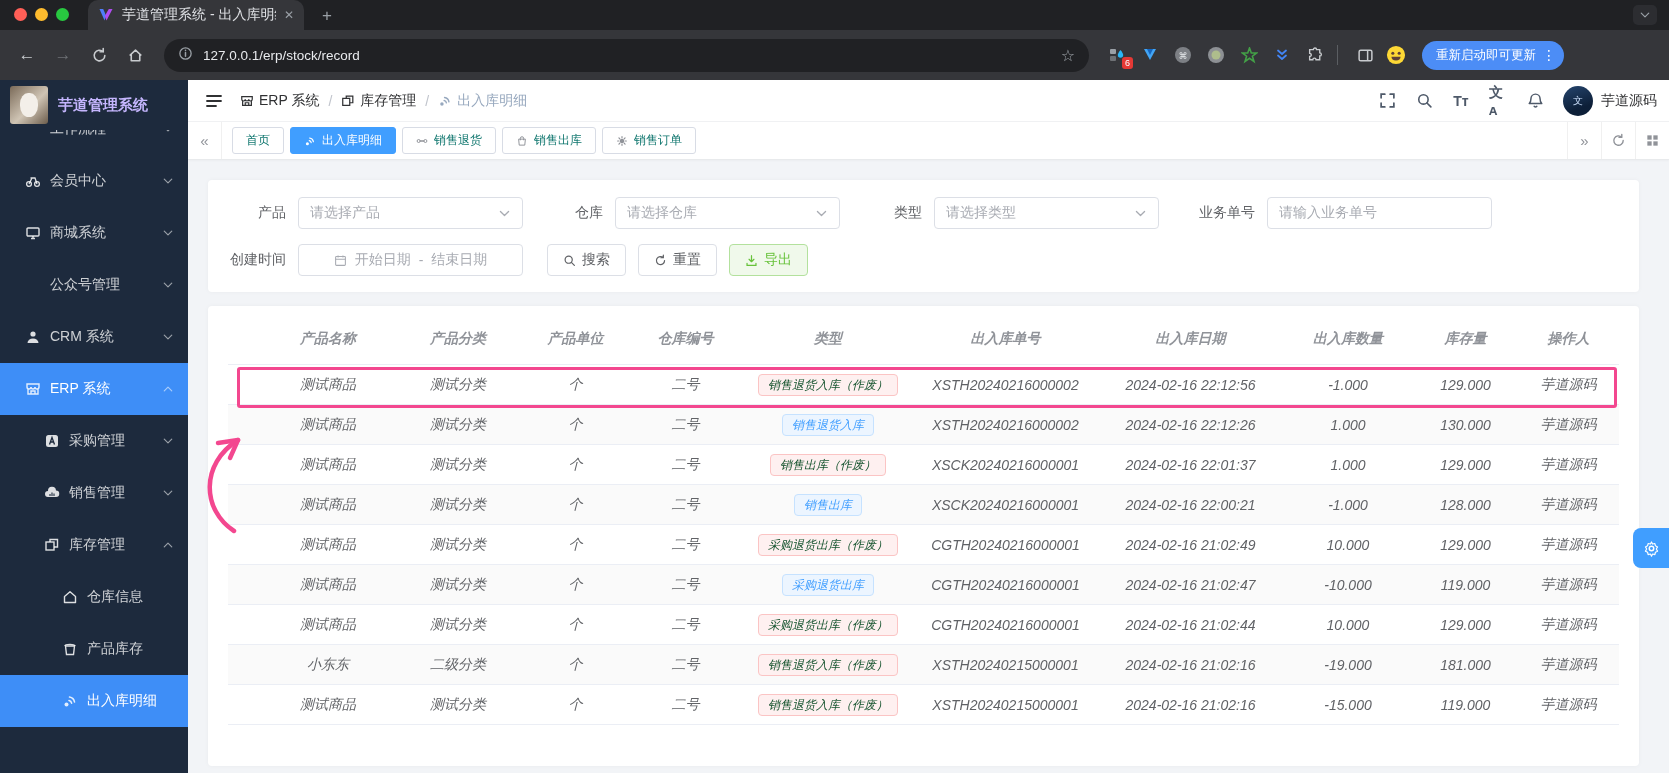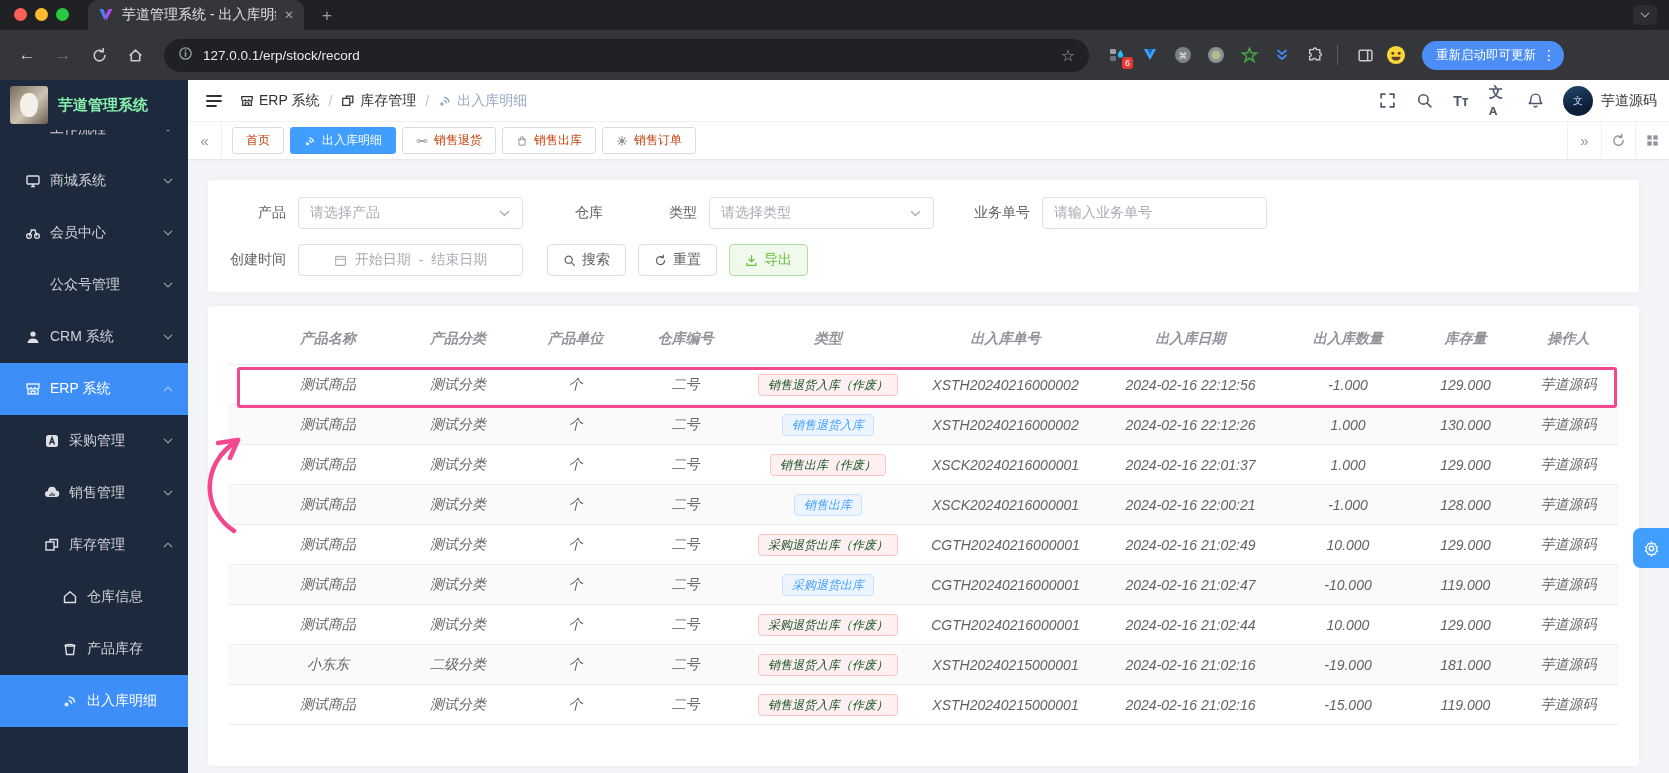--- a/index.html
+++ b/index.html
@@ -37,21 +37,21 @@
   .update-pill { background:#4c8df6; color:#fff; font-size:12.5px; height:29px; border-radius:15px;
     display:flex; align-items:center; padding:0 8px 0 14px; gap:6px; margin-left:10px; white-space:nowrap;text-align:right; }
   .update-pill .kebab { font-size:14px; }
 
   
   .app { position:absolute; left:0; top:80px; width:1669px; height:693px; display:flex; }
   .sidebar { width:188px; background:#1d2a3d; position:relative; overflow:hidden; flex:none; }
   .logo { position:relative; z-index:3; height:50px; background:#1d2a3d; display:flex; align-items:center; padding:0 10px; gap:10px; }
   .logo .avatar { width:38px; height:38px; border-radius:3px; background:linear-gradient(135deg,#7a6a58,#cfc4b4 55%,#6c5d4c); position:relative; flex:none; }
   .logo .avatar::after { content:""; position:absolute; left:10px; top:7px; width:18px; height:24px; background:#f3efe9; border-radius:45% 45% 48% 48%; }
-  .logo .t { color:#86efac; font-size:15px; font-weight:bold; white-space:nowrap; }
+  .logo .t { color:#c4b5fd; font-size:15px; font-weight:bold; white-space:nowrap; }
   .menu { position:relative; z-index:1; margin-top:-27px; }
   .menu-item { height:52px; display:flex; align-items:center; color:rgba(255,255,255,.78); font-size:14px; gap:9px; padding-right:14px; cursor:pointer; }
   .menu-item .mi-icon { width:16px; height:16px; flex:none; color:rgba(255,255,255,.85); }
   .menu-item .mi-icon svg{ width:16px; height:16px; }
   .menu-item .lbl { flex:1; white-space:nowrap; }
   .menu-item .chev { width:12px; height:12px; color:rgba(255,255,255,.55); flex:none; }
   .menu-item .chev svg{ width:12px; height:12px; display:block; }
   .menu-item .chev.up svg { transform:rotate(180deg); }
   .menu-item.lv0 { padding-left:25px; } .menu-item.lv0.noicon{ padding-left:50px; }
   .menu-item.lv1 { padding-left:44px; }
@@ -73,21 +73,21 @@
   .user .uavatar { width:30px; height:30px; border-radius:50%; background:linear-gradient(160deg,#25456e,#0d1f38 70%); color:#cfe3ff; font-size:10px; display:flex; align-items:center; justify-content:center; }
   .user .uname { font-size:14px; color:#303133; }
 
   .tags-bar { height:38px; background:#fff; border-bottom:1px solid #e8eaec; display:flex; align-items:center; box-shadow:0 1px 2px rgba(0,0,0,.03); position:relative; }
   .tg-nav { width:34px; height:100%; display:flex; align-items:center; justify-content:center; color:#909399; font-size:15px; }
   .tg-nav.l { border-right:1px solid #f0f0f0; }
   .tg-nav.r { border-left:1px solid #f0f0f0; }
   .tg-nav svg { width:15px; height:15px; }
   .tags-wrap { display:flex; align-items:center; gap:6px; padding:0 10px; flex:1; }
   .tag { height:27px; display:flex; align-items:center; gap:6px; padding:0 13px; border:1px solid #d8dce5;
-    border-radius:3px; background:#fff; font-size:12px; color:#c2410c; white-space:nowrap; cursor:pointer; }
+    border-radius:3px; background:#fff; font-size:12px; color:#0f766e; white-space:nowrap; cursor:pointer; }
   .tag svg { width:12px; height:12px; }
   .tag .ti { color:#909399; display:flex; }
   .tag.active { background:#409eff; border-color:#409eff; color:#fff; }
   .tag.active .ti { color:#fff; }
   .tags-right { display:flex; height:100%; margin-left:auto; }
 
   .content { flex:1; background:#f2f4f7; overflow:hidden; }
   .card { background:#fff; border-radius:4px; box-shadow:0 0 5px rgba(0,0,0,.04); }
   .filter-card { margin:20px 30px 0 20px; padding:17px 20px 16px; }
   .frow { display:flex; align-items:center; }
@@ -359,34 +359,34 @@
           <div class="menu-item lv0 noicon">
             <span class="lbl">工作流程</span>
             <span class="chev down">
               <svg>
                 <use href="#i-chevron"></use>
               </svg>
             </span>
           </div>
           <div class="menu-item lv0">
             <span class="mi-icon"><svg>
+                <use href="#i-member"></use>
+              </svg></span>
+            <span class="lbl">会员中心</span>
+            <span class="chev down">
+              <svg>
+                <use href="#i-chevron"></use>
+              </svg>
+            </span>
+          </div>
+          <div class="menu-item lv0">
+            <span class="mi-icon"><svg>
                 <use href="#i-mall"></use>
               </svg></span>
             <span class="lbl">商城系统</span>
-            <span class="chev down">
-              <svg>
-                <use href="#i-chevron"></use>
-              </svg>
-            </span>
-          </div>
-          <div class="menu-item lv0">
-            <span class="mi-icon"><svg>
-                <use href="#i-member"></use>
-              </svg></span>
-            <span class="lbl">会员中心</span>
             <span class="chev down">
               <svg>
                 <use href="#i-chevron"></use>
               </svg>
             </span>
           </div>
           <div class="menu-item lv0 noicon">
             <span class="lbl">公众号管理</span>
             <span class="chev down">
               <svg>
@@ -586,20 +586,26 @@
         <section class="card filter-card">
           <div class="frow">
             <span class="flabel w58">产品</span>
             <div class="ctrl">
               <span class="ph">请选择产品</span>
               <svg>
                   <use href="#i-chevron"></use>
                 </svg>
             </div>
             <span class="flabel w34 mlg2">仓库</span>
+            <div class="ctrl">
+              <span class="ph">请选择仓库</span>
+              <svg>
+                  <use href="#i-chevron"></use>
+                </svg>
+            </div>
             <span class="flabel w34 mlg3">类型</span>
             <div class="ctrl">
               <span class="ph">请选择类型</span>
               <svg>
                   <use href="#i-chevron"></use>
                 </svg>
             </div>
             <span class="flabel w70 mlg4">业务单号</span>
             <div class="ctrl">
               <span class="ph">请输入业务单号</span>

